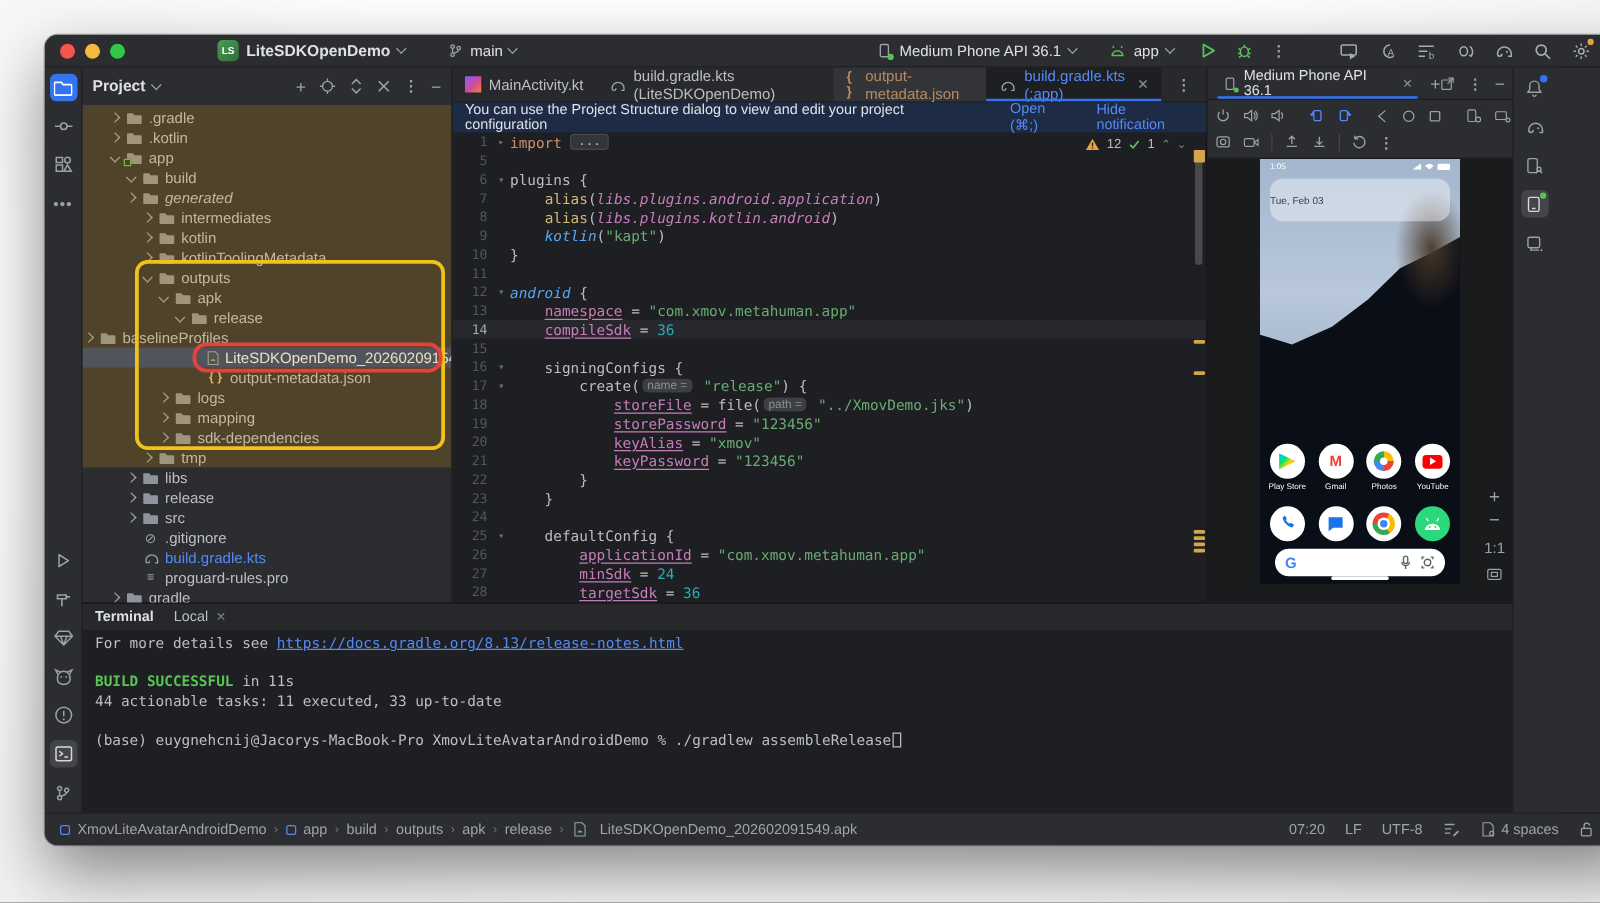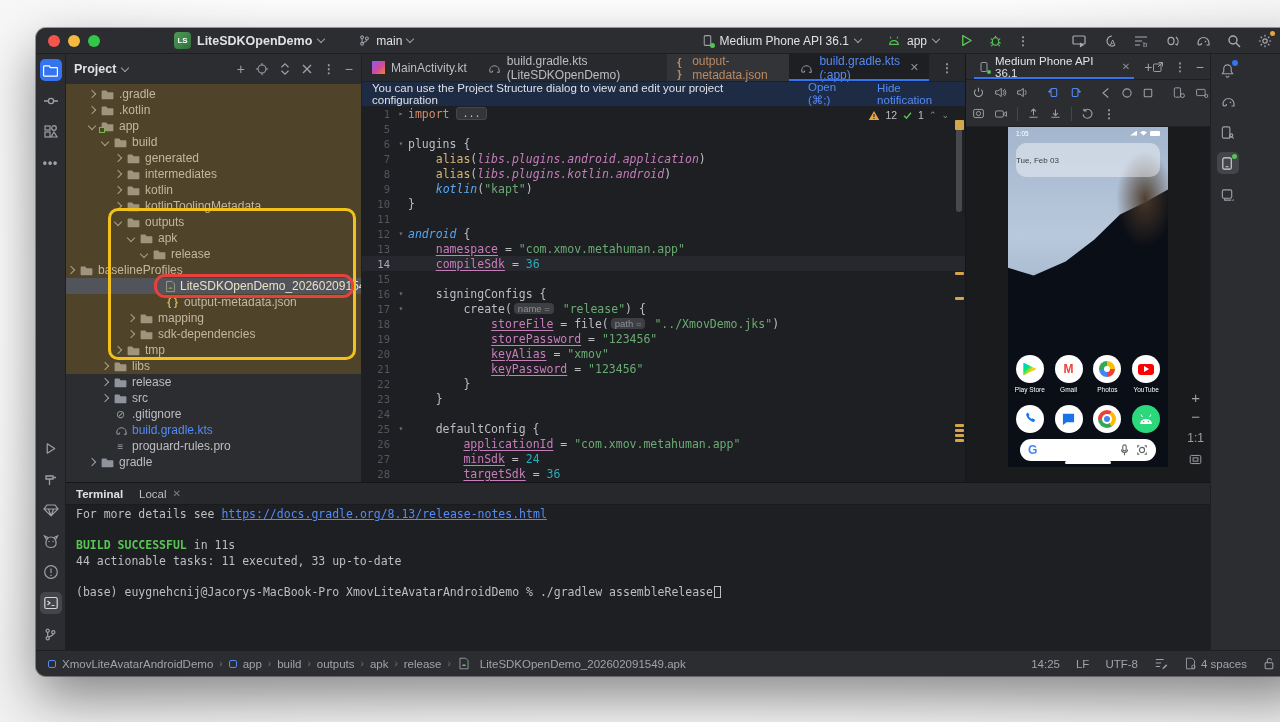--- a/index.html
+++ b/index.html
@@ -379,21 +379,21 @@
                     </svg></span><span class="tlabel ">.gradle</span></div>
                 <div class="trow" style="padding-left: 21px;"><span class="chev c"></span><span class="fic"><svg width="13" height="11" viewBox="0 0 16 14">
                       <path d="M1.5 2h5l1.5 2h6.5a1 1 0 0 1 1 1v7a1 1 0 0 1-1 1h-13a1 1 0 0 1-1-1V3a1 1 0 0 1 1-1z" fill="#8f939b"></path>
                     </svg></span><span class="tlabel ">.kotlin</span></div>
                 <div class="trow" style="padding-left: 21px;"><span class="chev e"></span><span class="fic" style="position:relative"><svg width="13" height="11" viewBox="0 0 16 14">
                       <path d="M1.5 2h5l1.5 2h6.5a1 1 0 0 1 1 1v7a1 1 0 0 1-1 1h-13a1 1 0 0 1-1-1V3a1 1 0 0 1 1-1z" fill="#8f939b"></path>
                     </svg><span style="position:absolute;left:-1px;bottom:-1px;width:6px;height:6px;border:1.5px solid #57c255;background:#2b2d30"></span></span><span class="tlabel ">app</span></div>
                 <div class="trow" style="padding-left: 34px;"><span class="chev e"></span><span class="fic"><svg width="13" height="11" viewBox="0 0 16 14">
                       <path d="M1.5 2h5l1.5 2h6.5a1 1 0 0 1 1 1v7a1 1 0 0 1-1 1h-13a1 1 0 0 1-1-1V3a1 1 0 0 1 1-1z" fill="#8f939b"></path>
                     </svg></span><span class="tlabel ">build</span></div>
-                <div class="trow" style="padding-left: 47px;"><span class="chev c"></span><span class="fic"><svg width="13" height="11" viewBox="0 0 16 14">
+                <div class="trow" style="padding-left: 34px; font-style: italic;"><span class="chev c"></span><span class="fic"><svg width="13" height="11" viewBox="0 0 16 14">
                       <path d="M1.5 2h5l1.5 2h6.5a1 1 0 0 1 1 1v7a1 1 0 0 1-1 1h-13a1 1 0 0 1-1-1V3a1 1 0 0 1 1-1z" fill="#8f939b"></path>
                     </svg></span><span class="tlabel ">generated</span></div>
                 <div class="trow" style="padding-left: 47px;"><span class="chev c"></span><span class="fic"><svg width="13" height="11" viewBox="0 0 16 14">
                       <path d="M1.5 2h5l1.5 2h6.5a1 1 0 0 1 1 1v7a1 1 0 0 1-1 1h-13a1 1 0 0 1-1-1V3a1 1 0 0 1 1-1z" fill="#8f939b"></path>
                     </svg></span><span class="tlabel ">intermediates</span></div>
                 <div class="trow" style="padding-left: 47px;"><span class="chev c"></span><span class="fic"><svg width="13" height="11" viewBox="0 0 16 14">
                       <path d="M1.5 2h5l1.5 2h6.5a1 1 0 0 1 1 1v7a1 1 0 0 1-1 1h-13a1 1 0 0 1-1-1V3a1 1 0 0 1 1-1z" fill="#8f939b"></path>
                     </svg></span><span class="tlabel ">kotlin</span></div>
                 <div class="trow" style="padding-left: 47px;"><span class="chev c"></span><span class="fic"><svg width="13" height="11" viewBox="0 0 16 14">
                       <path d="M1.5 2h5l1.5 2h6.5a1 1 0 0 1 1 1v7a1 1 0 0 1-1 1h-13a1 1 0 0 1-1-1V3a1 1 0 0 1 1-1z" fill="#8f939b"></path>
@@ -408,20 +408,23 @@
                       <path d="M1.5 2h5l1.5 2h6.5a1 1 0 0 1 1 1v7a1 1 0 0 1-1 1h-13a1 1 0 0 1-1-1V3a1 1 0 0 1 1-1z" fill="#8f939b"></path>
                     </svg></span><span class="tlabel ">release</span></div>
                 <div class="trow" style=""><span class="chev c"></span><span class="fic"><svg width="13" height="11" viewBox="0 0 16 14">
                       <path d="M1.5 2h5l1.5 2h6.5a1 1 0 0 1 1 1v7a1 1 0 0 1-1 1h-13a1 1 0 0 1-1-1V3a1 1 0 0 1 1-1z" fill="#8f939b"></path>
                     </svg></span><span class="tlabel ">baselineProfiles</span></div>
                 <div class="trow sel" style="padding-left: 86px;"><span class="chev "></span><span class="fic"><svg width="11" height="13" viewBox="0 0 14 16">
                       <path d="M2 1.5h7l3 3v10H2z" fill="none" stroke="#9da0a8" stroke-width="1.1"></path>
                       <path d="M4.5 11a2.5 2 0 0 1 5 0z" fill="#57c255"></path>
                     </svg></span><span class="tlabel ">LiteSDKOpenDemo_202602091549.apk</span></div>
                 <div class="trow" style="padding-left: 86px;"><span class="chev "></span><span class="fic json">{ }</span><span class="tlabel ">output-metadata.json</span></div>
+                <div class="trow" style="padding-left: 60px;"><span class="chev c"></span><span class="fic"><svg width="13" height="11" viewBox="0 0 16 14">
+                      <path d="M1.5 2h5l1.5 2h6.5a1 1 0 0 1 1 1v7a1 1 0 0 1-1 1h-13a1 1 0 0 1-1-1V3a1 1 0 0 1 1-1z" fill="#8f939b"></path>
+                    </svg></span><span class="tlabel ">logs</span></div>
                 <div class="trow" style="padding-left: 60px;"><span class="chev c"></span><span class="fic"><svg width="13" height="11" viewBox="0 0 16 14">
                       <path d="M1.5 2h5l1.5 2h6.5a1 1 0 0 1 1 1v7a1 1 0 0 1-1 1h-13a1 1 0 0 1-1-1V3a1 1 0 0 1 1-1z" fill="#8f939b"></path>
                     </svg></span><span class="tlabel ">mapping</span></div>
                 <div class="trow" style="padding-left: 60px;"><span class="chev c"></span><span class="fic"><svg width="13" height="11" viewBox="0 0 16 14">
                       <path d="M1.5 2h5l1.5 2h6.5a1 1 0 0 1 1 1v7a1 1 0 0 1-1 1h-13a1 1 0 0 1-1-1V3a1 1 0 0 1 1-1z" fill="#8f939b"></path>
                     </svg></span><span class="tlabel ">sdk-dependencies</span></div>
                 <div class="trow" style="padding-left: 47px;"><span class="chev c"></span><span class="fic"><svg width="13" height="11" viewBox="0 0 16 14">
                       <path d="M1.5 2h5l1.5 2h6.5a1 1 0 0 1 1 1v7a1 1 0 0 1-1 1h-13a1 1 0 0 1-1-1V3a1 1 0 0 1 1-1z" fill="#8f939b"></path>
                     </svg></span><span class="tlabel ">tmp</span></div>
                 <div class="trow" style="padding-left: 34px;"><span class="chev c"></span><span class="fic"><svg width="13" height="11" viewBox="0 0 16 14">
@@ -842,21 +845,21 @@
       <span class="sep">›</span>
       <span class="apkic">
         <svg width="12" height="13" viewBox="0 0 14 16" fill="none" stroke="#9da0a8" stroke-width="1.1">
               <path d="M2 1.5h7l3 3v10H2z"></path>
               <path d="M4.5 11a2.5 2 0 0 1 5 0z" fill="#57c255" stroke="none"></path>
             </svg>
       </span>
       <span>LiteSDKOpenDemo_202602091549.apk</span>
     </div>
     <div class="sb-right-items">
-      <span>14:25</span>
+      <span>07:20</span>
       <span>LF</span>
       <span>UTF-8</span>
       <span>
         <svg width="14" height="13" viewBox="0 0 16 15" fill="none" stroke="#9da0a8" stroke-width="1.2">
               <path d="M2 3h9 M2 7h6 M2 11h5"></path>
               <path d="M10 12.5l4-4 1.2 1.2-4 4-1.6.4z" fill="#9da0a8" stroke="none"></path>
             </svg>
       </span>
       <span style="display:flex;align-items:center;gap:4px">
         <svg width="13" height="13" viewBox="0 0 16 16" fill="none" stroke="#9da0a8" stroke-width="1.1">

